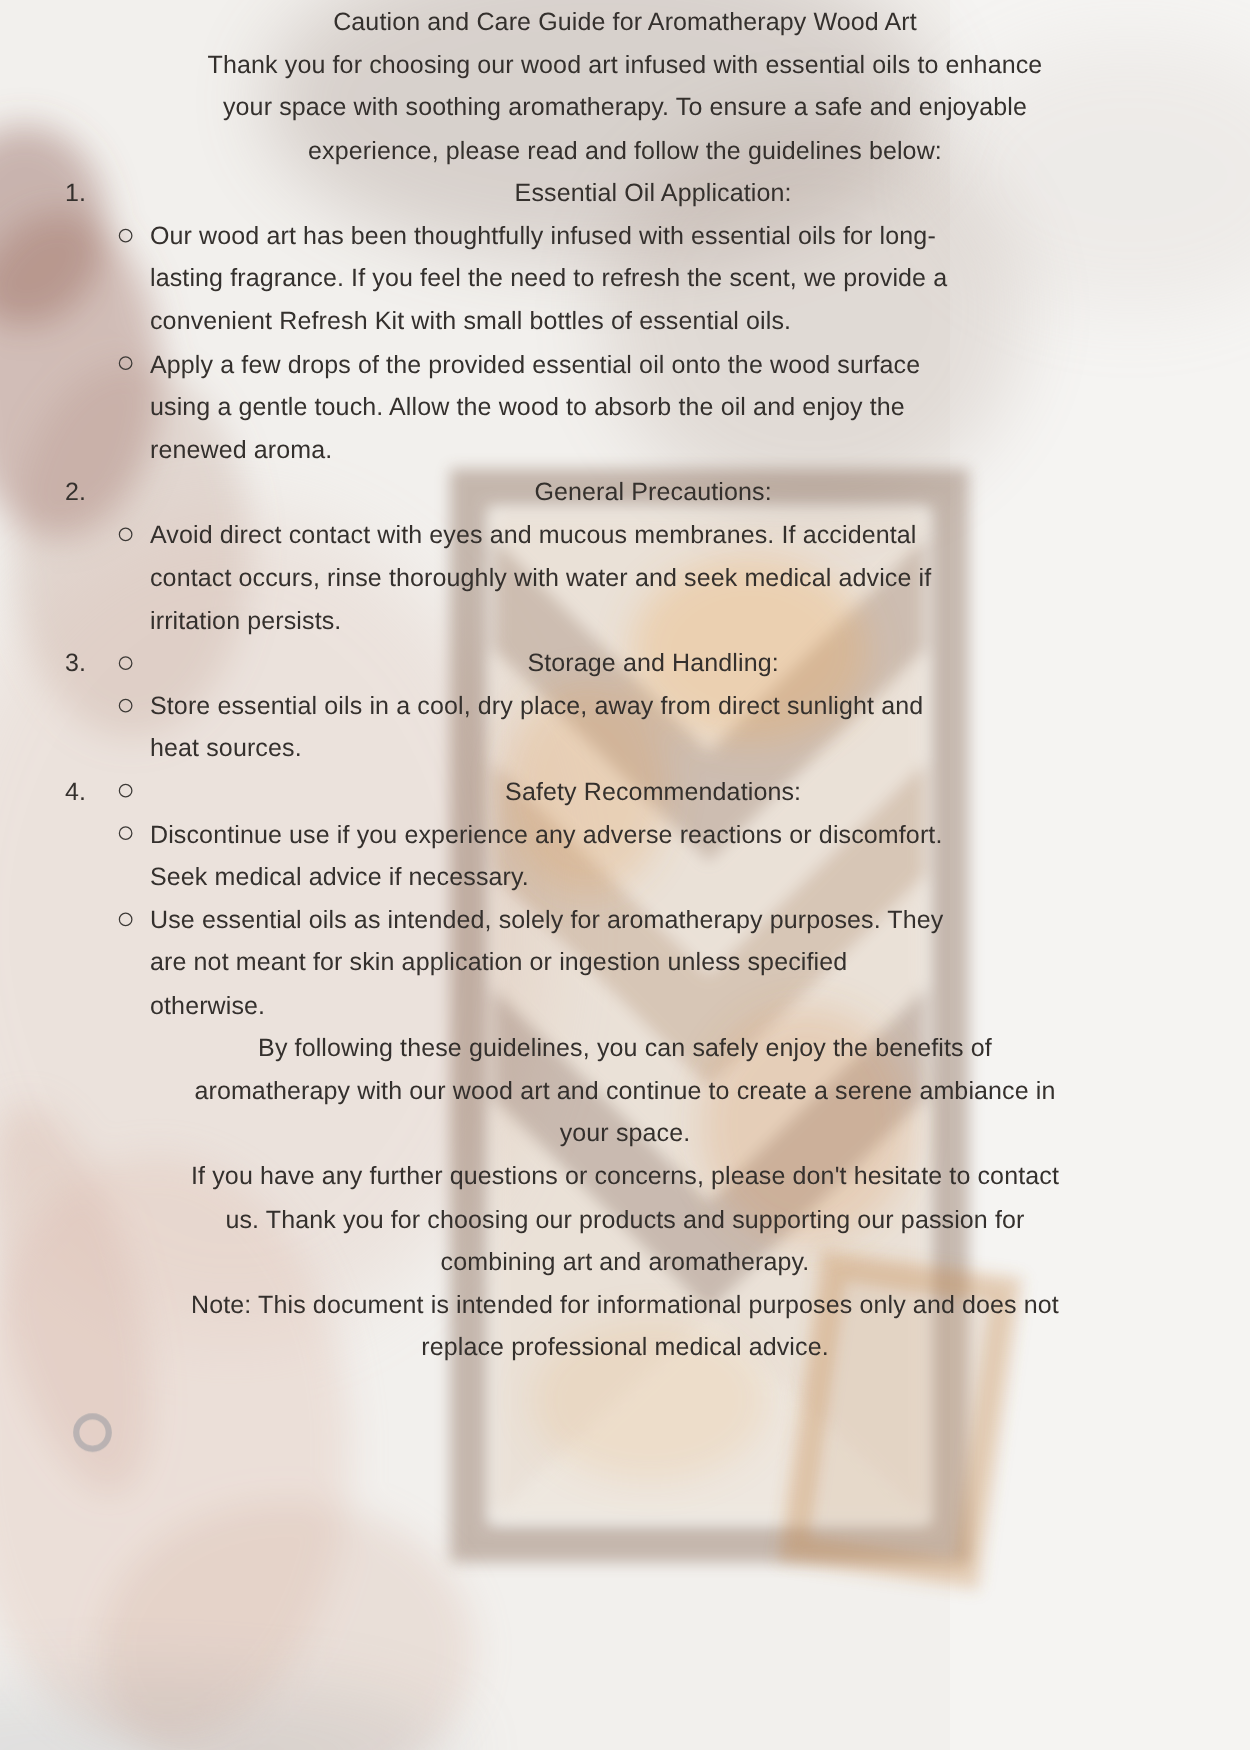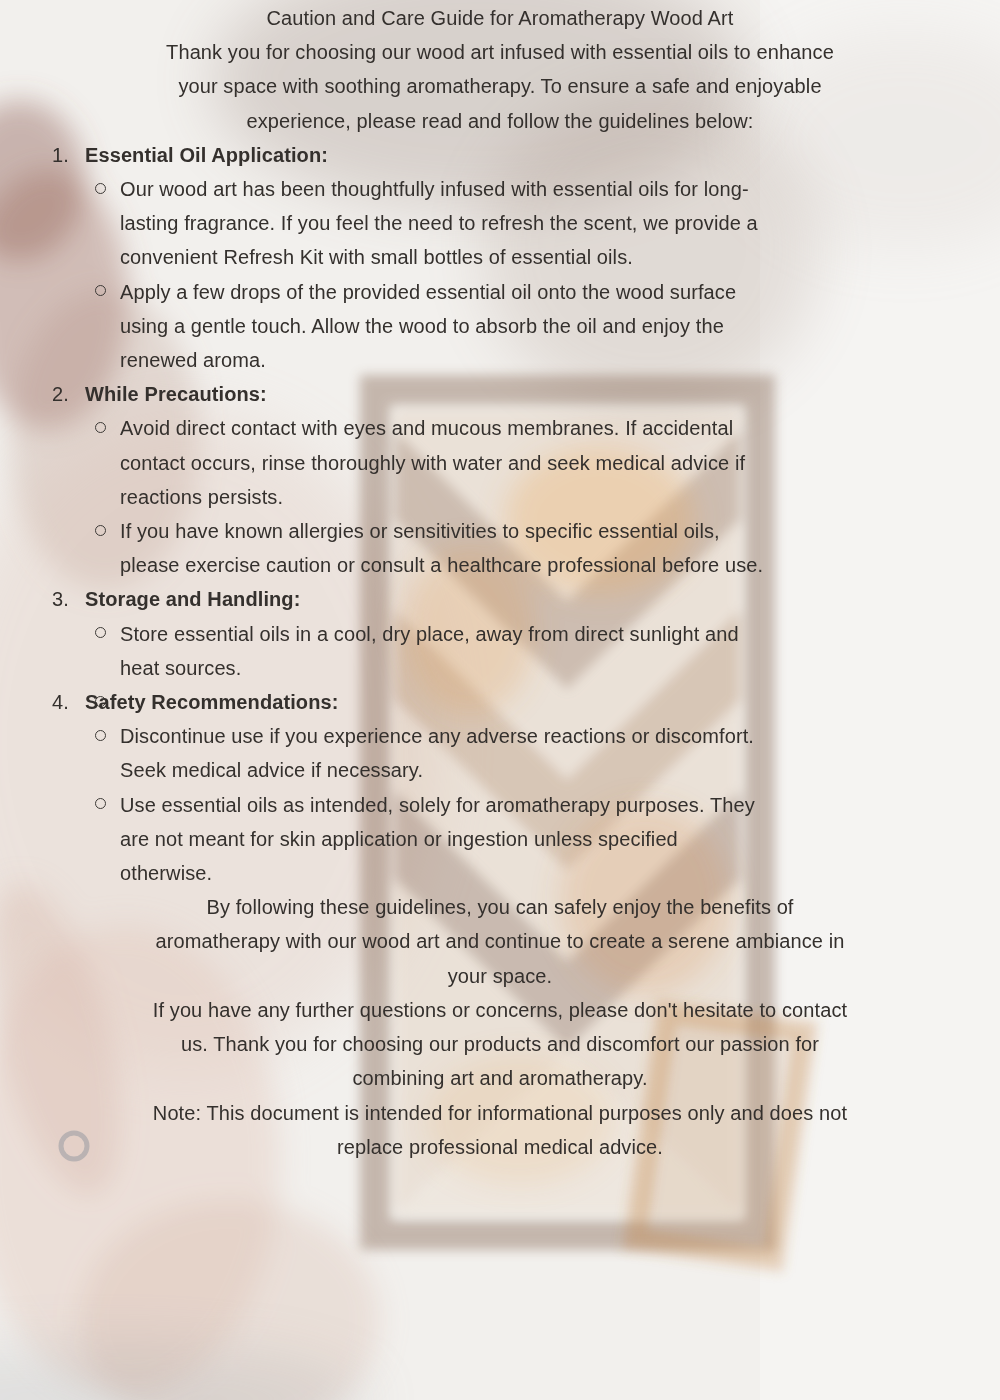--- a/index.html
+++ b/index.html
@@ -30,22 +30,22 @@
     white-space: pre-line;
     padding: 0 20px;
   }
   .hrow { position: relative; }
   .num {
     position: absolute;
     left: 52px; top: 0;
   }
   .htext {
     margin: 0 40px 0 85px;
+    text-align: center;
     white-space: pre-line;
-    font-weight: bold;
   }
   .brow { position: relative; }
   .bmark {
     position: absolute;
     left: 95px; top: 10.5px;
     width: 11px; height: 11px;
     box-sizing: border-box;
     border: 1.7px solid #3c3936;
     border-radius: 50%;
   }
@@ -138,32 +138,30 @@
   </div>
   <div class="brow">
     <span class="bmark"></span>
     <div class="btext">Apply a few drops of the provided essential oil onto the wood surface
 using a gentle touch. Allow the wood to absorb the oil and enjoy the
 renewed aroma.</div>
   </div>
 
   <div class="hrow">
     <span class="num">2.</span>
-    <div class="htext">While Precautions:</div>
+    <div class="htext">General Precautions:</div>
   </div>
   <div class="brow">
     <span class="bmark"></span>
     <div class="btext">Avoid direct contact with eyes and mucous membranes. If accidental
 contact occurs, rinse thoroughly with water and seek medical advice if
-reactions persists.</div>
-  </div>
-  <div class="brow">
-    <span class="bmark"></span>
-    <div class="btext">If you have known allergies or sensitivities to specific essential oils,
-please exercise caution or consult a healthcare professional before use.</div>
+irritation persists.</div>
+  </div>
+  <div class="brow">
+    <span class="bmark"></span>
   </div>
 
   <div class="hrow">
     <span class="num">3.</span>
     <div class="htext">Storage and Handling:</div>
   </div>
   <div class="brow">
     <span class="bmark"></span>
     <div class="btext">Store essential oils in a cool, dry place, away from direct sunlight and
 heat sources.</div>
@@ -185,18 +183,18 @@
     <span class="bmark"></span>
     <div class="btext">Use essential oils as intended, solely for aromatherapy purposes. They
 are not meant for skin application or ingestion unless specified
 otherwise.</div>
   </div>
 
   <div class="para">By following these guidelines, you can safely enjoy the benefits of
 aromatherapy with our wood art and continue to create a serene ambiance in
 your space.</div>
   <div class="para">If you have any further questions or concerns, please don't hesitate to contact
-us. Thank you for choosing our products and discomfort our passion for
+us. Thank you for choosing our products and supporting our passion for
 combining art and aromatherapy.</div>
   <div class="para">Note: This document is intended for informational purposes only and does not
 replace professional medical advice.</div>
 
 </div>
 
 </body></html>

